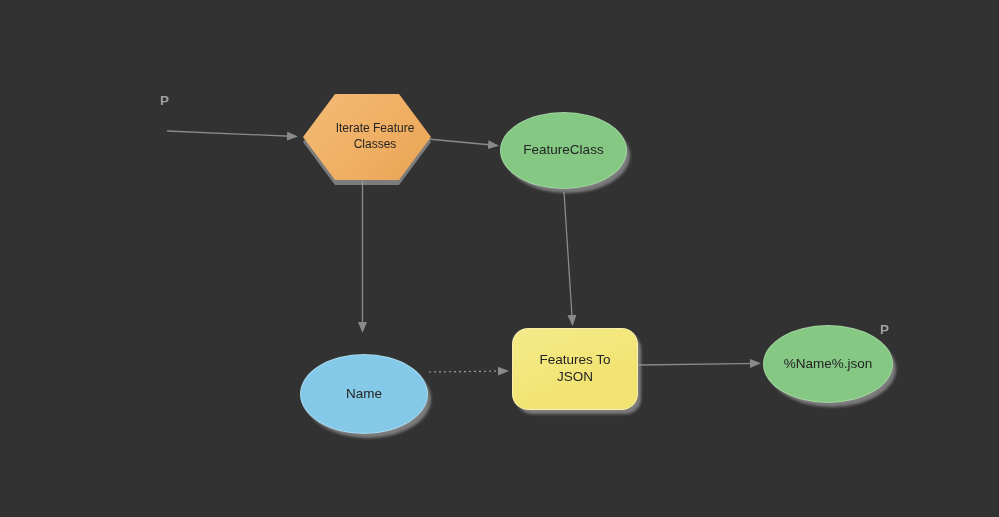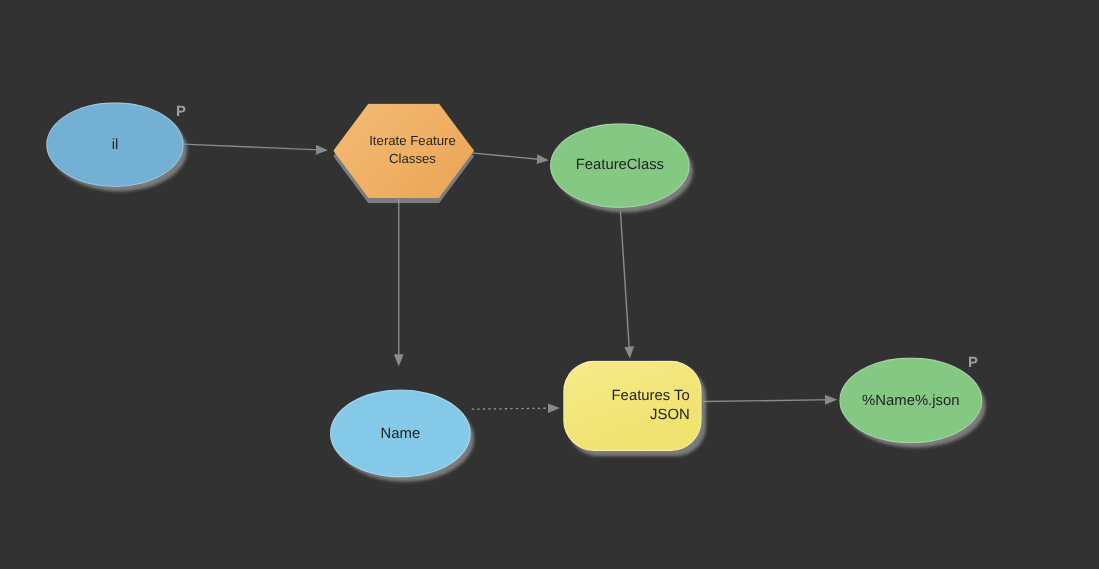--- a/index.html
+++ b/index.html
@@ -73,23 +73,22 @@
     text-align: center;
     color: var(--text-dark);
     font-size: 12px;
     line-height: 1.3;
   }
   .hex .label { max-width: 112px; }
 
   .tool-box {
     background: linear-gradient(160deg, #f5ea8a 0%, var(--yellow) 70%);
     border: 1px solid rgba(255,255,255,0.4);
-    border-radius: 28px;
+    border-radius: 16px;
     box-shadow: 4px 5px 3px -1px var(--shadow);
-    text-align: right;
   }
   .tool-box .label { max-width: 104px; }
 
   .p-badge {
     position: absolute;
     color: var(--badge);
     font-weight: bold;
     font-size: 13.5px;
   }
 </style>
@@ -105,23 +104,20 @@
       </marker>
     </defs>
     <line x1="167" y1="131" x2="296" y2="136.5" stroke="#8a8a8a" stroke-width="1.3" marker-end="url(#arrow)"></line>
     <line x1="428" y1="139" x2="497" y2="145.5" stroke="#8a8a8a" stroke-width="1.3" marker-end="url(#arrow)"></line>
     <line x1="362.5" y1="181" x2="362.5" y2="331" stroke="#8a8a8a" stroke-width="1.3" marker-end="url(#arrow)"></line>
     <line x1="564" y1="192" x2="572.5" y2="324" stroke="#8a8a8a" stroke-width="1.3" marker-end="url(#arrow)"></line>
     <line x1="429" y1="372" x2="507" y2="371" stroke="#9a9a9a" stroke-width="1.2" stroke-dasharray="2 3" marker-end="url(#arrow)"></line>
     <line x1="639" y1="365" x2="759" y2="363.3" stroke="#8a8a8a" stroke-width="1.3" marker-end="url(#arrow)"></line>
   </svg>
 
-  <div class="node ellipse blue-il" style="left:42px; top:93px; width:125px; height:77px;">
-    <span class="label">il</span>
-  </div>
   <span class="p-badge" style="left:160px; top:93px;">P</span>
 
   <div class="hex-wrap" style="left:299px; top:94px; width:128px; height:86px;">
     <div class="hex-shadow"></div>
     <div class="hex">
       <span class="label">Iterate Feature Classes</span>
     </div>
   </div>
 
   <div class="node ellipse green" style="left:500px; top:112px; width:127px; height:77px;text-align:right;">

